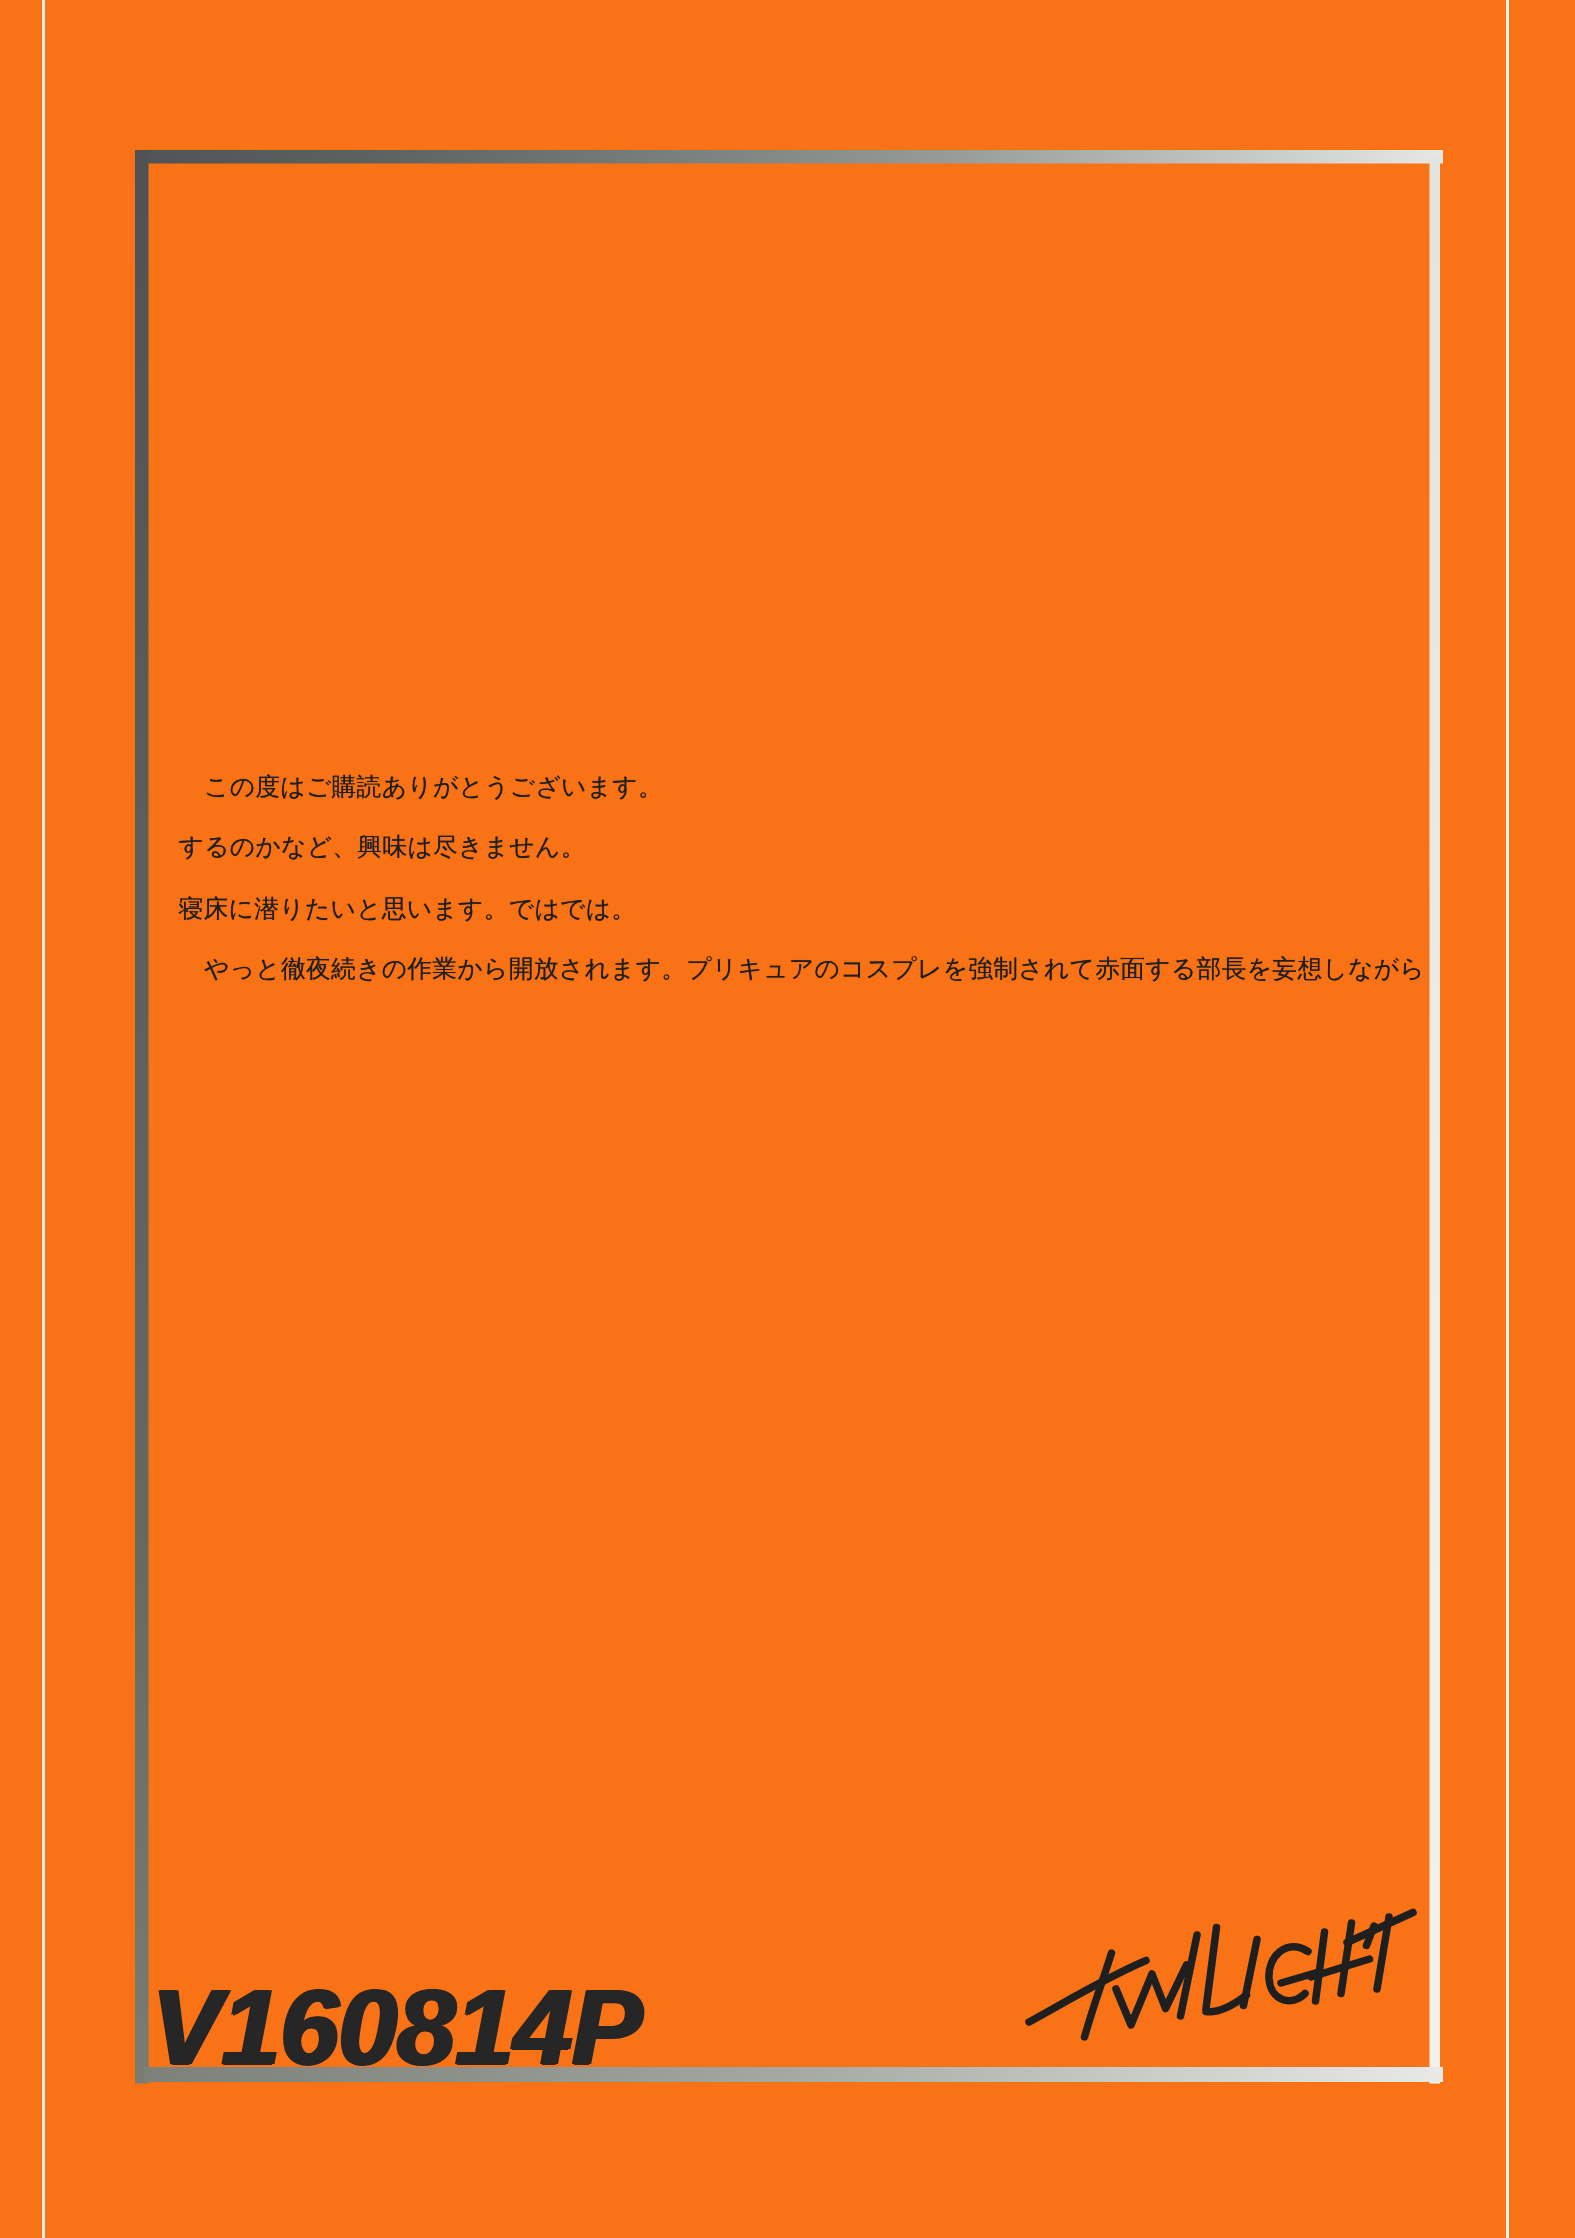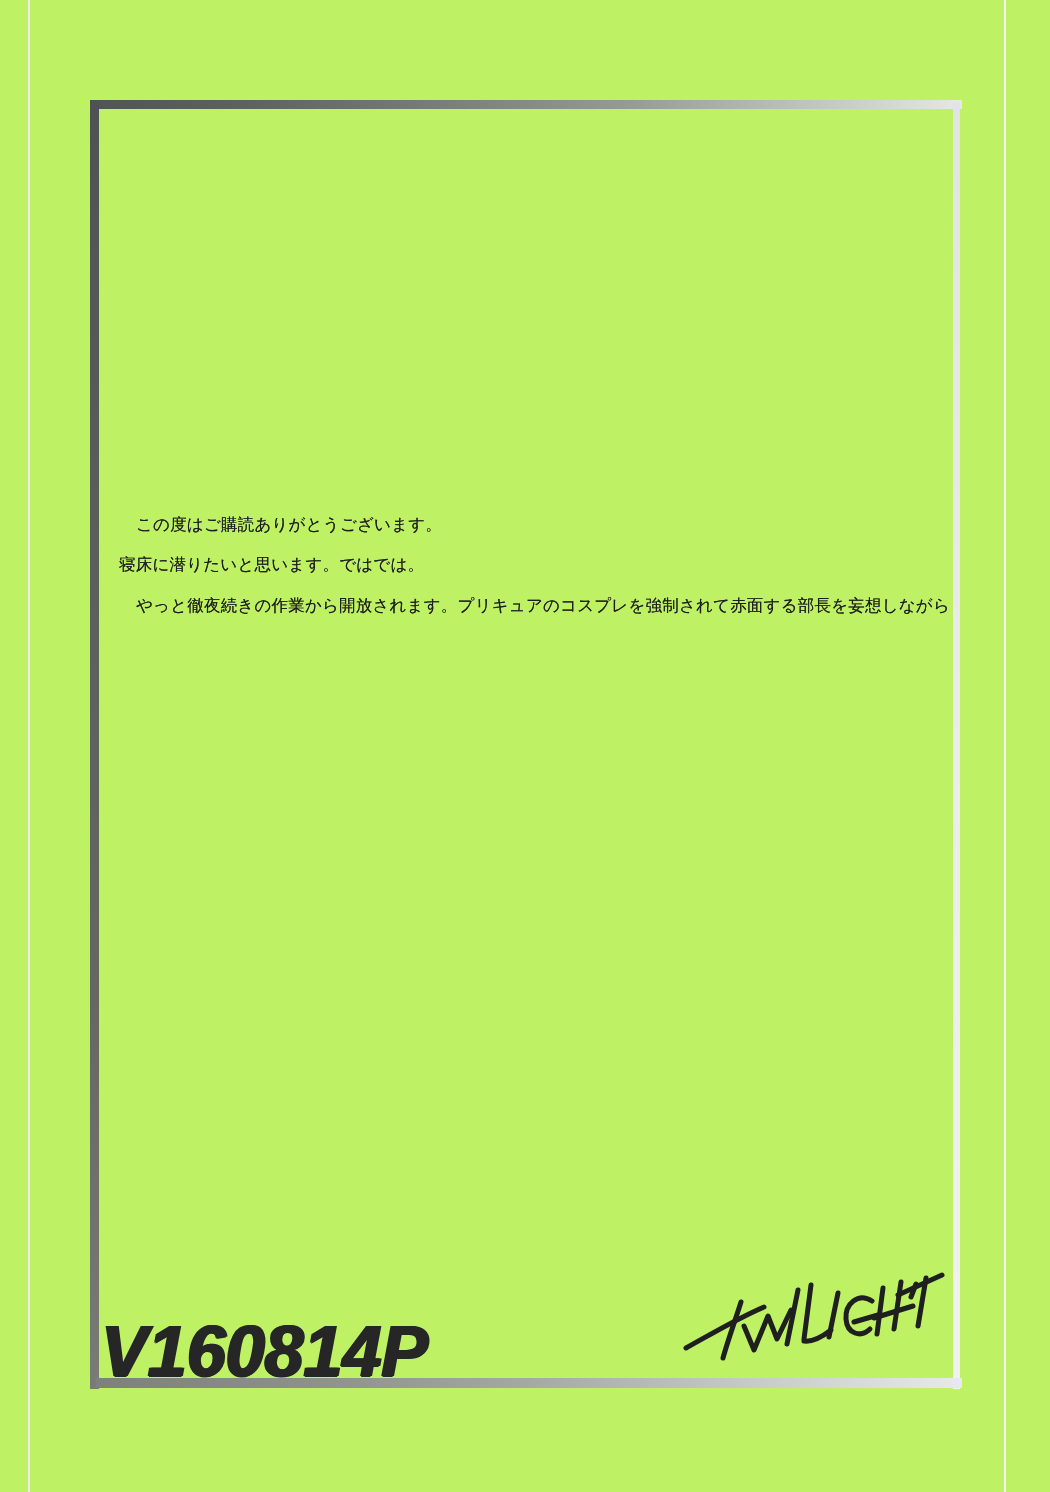--- a/index.html
+++ b/index.html
@@ -4,21 +4,21 @@
 <style>
   html, body {
     margin: 0;
     padding: 0;
     background: #ffffff;
   }
   .page {
     position: relative;
     width: 1050px;
     height: 1492px;
-    background: #bef264;
+    background: #f97316;
     overflow: hidden;
     font-family: "Liberation Serif", "DejaVu Serif", serif;
     text-decoration: underline;
   }
   
   .scan-edge-left {
     position: absolute;
     left: 28px; top: 0;
     width: 2px; height: 1492px;
     background: #ebebeb;
@@ -123,20 +123,21 @@
   <div class="scan-edge-left"></div>
   <div class="scan-edge-right"></div>
 
   <div class="frame-top"></div>
   <div class="frame-left"></div>
   <div class="frame-right"></div>
   <div class="frame-bottom"></div>
 
   <div class="afterword">
       <div class="line indent">この度はご購読ありがとうございます。</div>
+      <div class="line">するのかなど、興味は尽きません。</div>
       <div class="line">寝床に潜りたいと思います。ではでは。</div>
       <div class="line indent">やっと徹夜続きの作業から開放されます。プリキュアのコスプレを強制されて赤面する部長を妄想しながら</div>
     </div>
 
   <div class="logo">V160814P</div>
 
   <svg class="signature" viewBox="0 0 272 100" role="img" aria-label="TWILIGHT">
 
     <path d="M8,82 C30,70 58,53 86,41" stroke-width="5.5"></path>
     <path d="M63,36 C58,52 50,74 45,92"></path>

